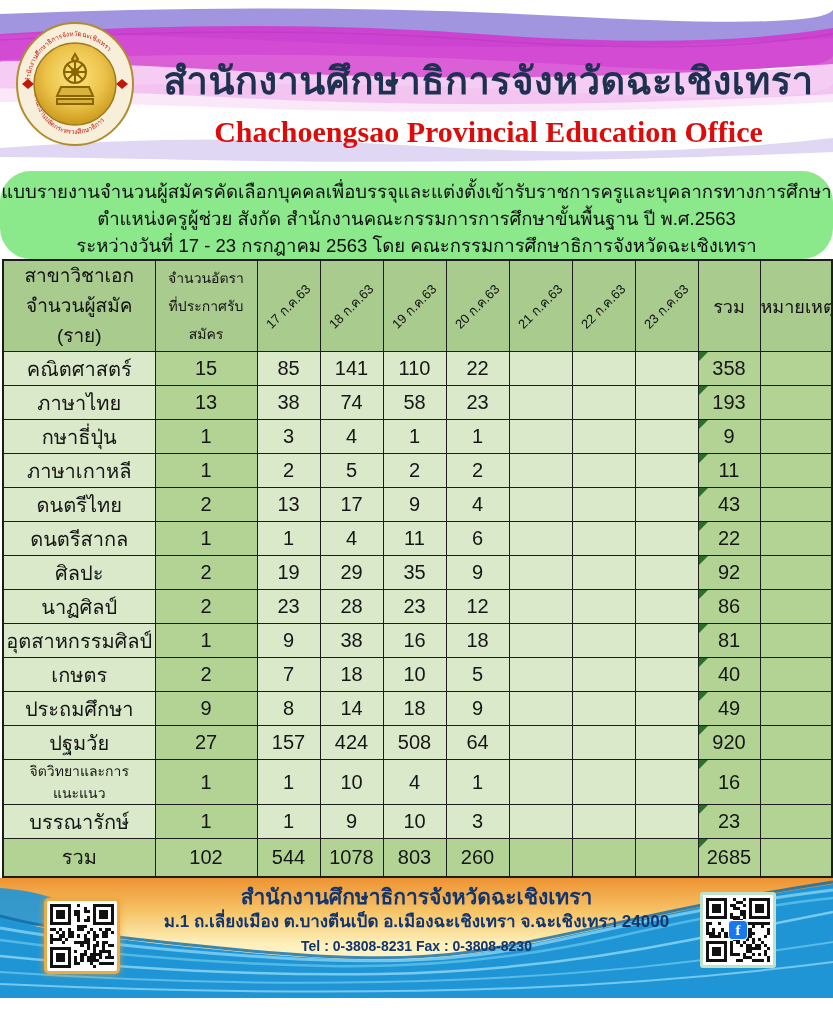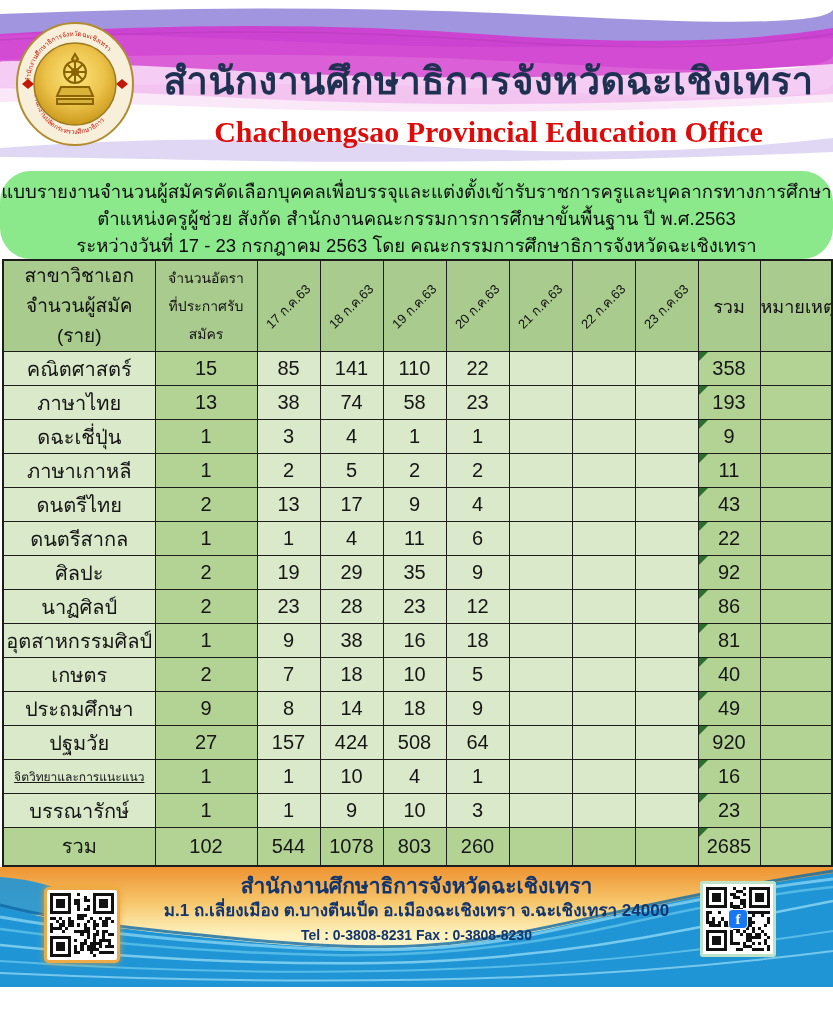--- a/index.html
+++ b/index.html
@@ -23,21 +23,21 @@
   table.report th, table.report td { border: 1px solid #1d1d1d; text-align: center; vertical-align: middle; overflow: hidden; }
   table.report { border: 2px solid #1d1d1d; }
   thead th { background: #a9cb8e; font-weight: normal; color: #111; }
   thead tr { height: 66px; }
   .th-main1 { font-size: 19px; line-height: 30px; }
   .th-main2 { font-size: 14px; line-height: 28px; }
   .th-date .diag { display: inline-block; transform: rotate(-45deg); white-space: nowrap; font-size: 13px; color: #111; }
   .th-total, .th-note { font-size: 18px; }
   tbody td { height: 34px; font-size: 20px; color: #161616; }
   td.c-subject { background: #d9e9c9; }
-  td.c-subject.sm { font-size: 12px; text-decoration: underline; }
+  td.c-subject.sm { font-size: 14px; }
   td.c-pos { background: #b3d395; }
   td.c-day { background: #d9e9c9; }
   td.c-sum { background: #b3d395; position: relative; }
   td.c-sum::before { content: ""; position: absolute; top: 0; left: 0; width: 0; height: 0;
     border-top: 9px solid #2c6e2c; border-right: 9px solid transparent; }
   td.c-note { background: #b3d395; }
   tr.row-total td { height: 38px; background: #b3d395; }
 
   
   .footer { position: relative; width: 833px; height: 120px; overflow: hidden;
@@ -171,21 +171,21 @@
           <td class="c-day">74</td>
           <td class="c-day">58</td>
           <td class="c-day">23</td>
           <td class="c-day"></td>
           <td class="c-day"></td>
           <td class="c-day"></td>
           <td class="c-sum">193</td>
           <td class="c-note"></td>
         </tr>
         <tr>
-          <td class="c-subject">ดฉะเชี่ปุ่น</td>
+          <td class="c-subject">กษาธี่ปุ่น</td>
           <td class="c-pos">1</td>
           <td class="c-day">3</td>
           <td class="c-day">4</td>
           <td class="c-day">1</td>
           <td class="c-day">1</td>
           <td class="c-day"></td>
           <td class="c-day"></td>
           <td class="c-day"></td>
           <td class="c-sum">9</td>
           <td class="c-note"></td>

